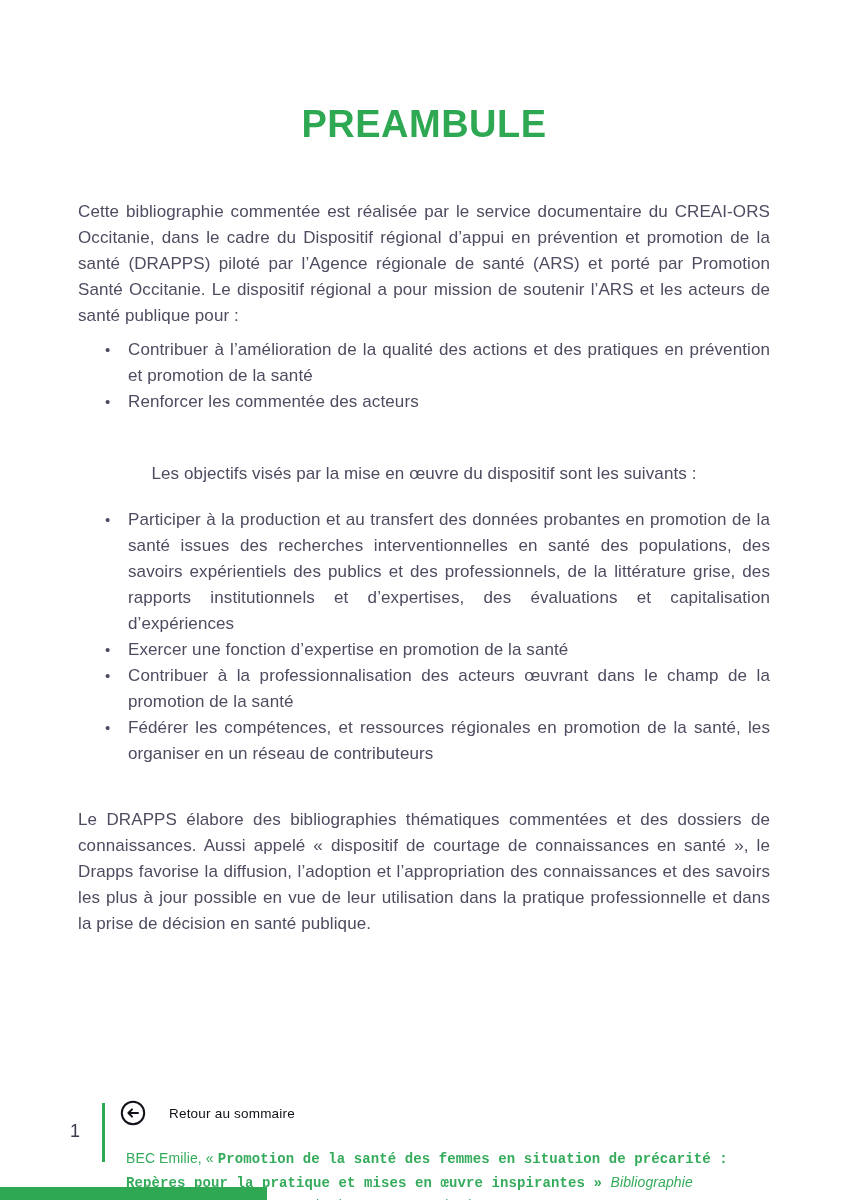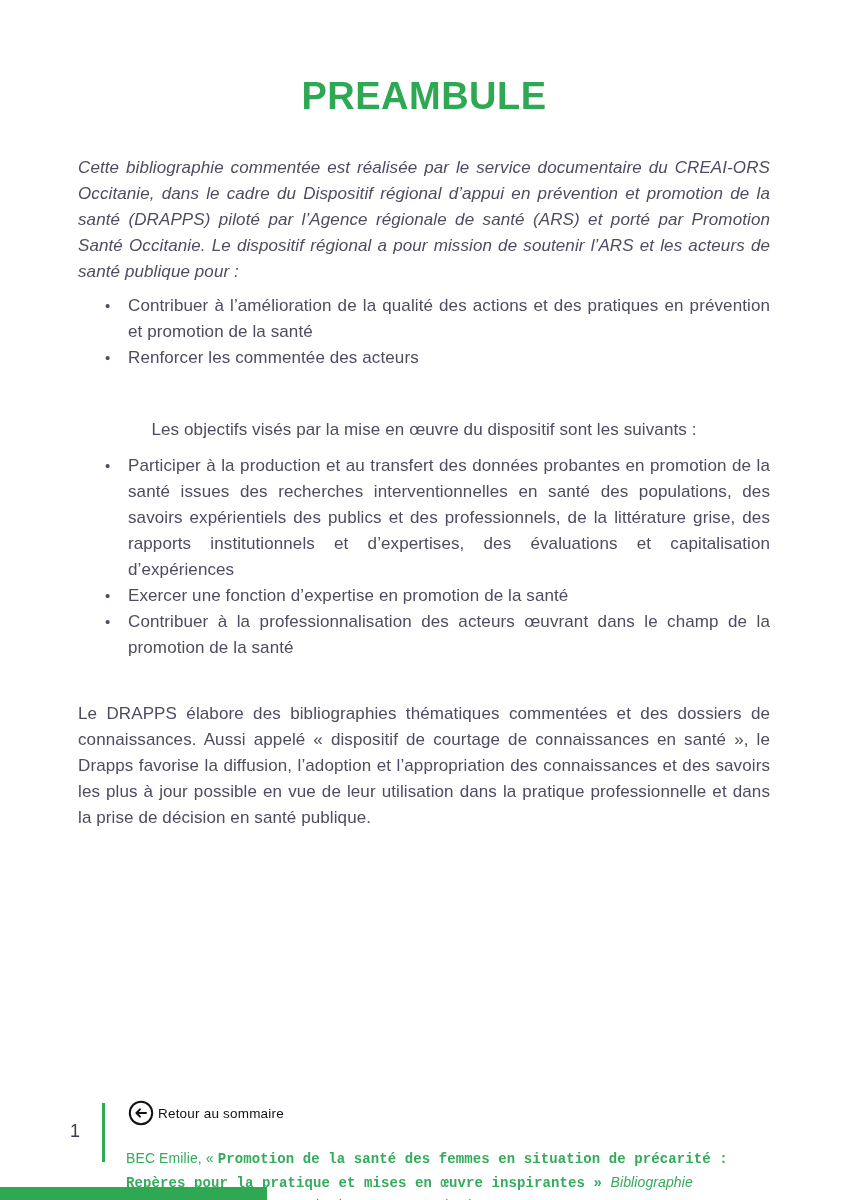--- a/index.html
+++ b/index.html
@@ -10,37 +10,37 @@
     overflow:hidden;
     font-family:"Liberation Sans", sans-serif;
     color:#4d4c60;
   }
   .content{
     position:absolute;
     left:78px;top:0;
     width:692px;
   }
   .doc-title{
-    margin:76px 0 0 0;
+    margin:104px 0 0 0;
     text-align:center;
     font-size:38px;
     line-height:40px;
     font-weight:bold;
     letter-spacing:0.5px;
     color:#2ea853;
   }
   .para{
     margin:0;
     font-size:17px;
     line-height:26px;
     letter-spacing:0.1px;
     text-align:justify;
     color:#4d4c60;
   }
-  .p1{margin-top:39px;font-style:italic;}
+  .p1{margin-top:55px;}
   .p2{margin-top:46px;text-align:center;}
   .p3{margin-top:40px;}
   ul.bullets{
     margin:8px 0 0 0;
     padding:0 0 0 50px;
     list-style:none;
   }
   ul.bullets li{
     position:relative;
     font-size:17px;
@@ -49,41 +49,41 @@
     text-align:justify;
     color:#4d4c60;
   }
   ul.bullets li::before{
     content:"\2022";
     position:absolute;
     left:-23px;top:0;
     font-size:15px;
     color:#4d4c60;
   }
-  ul.objectives{margin-top:10px;}
+  ul.objectives{margin-top:20px;}
   
   .page-number{
     position:absolute;
     left:70px;top:1120px;
     font-size:18px;
     line-height:22px;
     color:#3c3b4e;
   }
   .footer-rule{
     position:absolute;
     left:102px;top:1103px;
     width:3px;height:59px;
     background:#2ea853;
   }
   .back-link{
     position:absolute;
-    left:128px;top:1100px;
+    left:120px;top:1100px;
     display:flex;
     align-items:center;
-    gap:4px;
+    gap:23px;
     cursor:pointer;
     color:#101018;
   }
   .back-link .label{
     font-size:13.5px;
     letter-spacing:0.2px;
     color:#101018;
   }
   .back-icon{display:block;}
   .citation{
@@ -118,20 +118,21 @@
       <li>Contribuer à l’amélioration de la qualité des actions et des pratiques en prévention et promotion de la santé</li>
       <li>Renforcer les commentée des acteurs</li>
     </ul>
 
     <p class="para p2">Les objectifs visés par la mise en œuvre du dispositif sont les suivants :</p>
 
     <ul class="bullets objectives">
       <li>Participer à la production et au transfert des données probantes en promotion de la santé issues des recherches interventionnelles en santé des populations, des savoirs expérientiels des publics et des professionnels, de la littérature grise, des rapports institutionnels et d’expertises, des évaluations et capitalisation d’expériences</li>
       <li>Exercer une fonction d’expertise en promotion de la santé</li>
       <li>Contribuer à la professionnalisation des acteurs œuvrant dans le champ de la promotion de la santé</li>
+      <li>Fédérer les compétences, et ressources régionales en promotion de la santé, les organiser en un réseau de contributeurs</li>
     </ul>
 
     <p class="para p3">Le DRAPPS élabore des bibliographies thématiques commentées et des dossiers de connaissances. Aussi appelé « dispositif de courtage de connaissances en santé », le Drapps favorise la diffusion, l’adoption et l’appropriation des connaissances et des savoirs les plus à jour possible en vue de leur utilisation dans la pratique professionnelle et dans la prise de décision en santé publique.</p>
   </div>
 
   <div class="page-number">1</div>
 
   <div class="footer-rule"></div>
 
   <div class="back-link">

